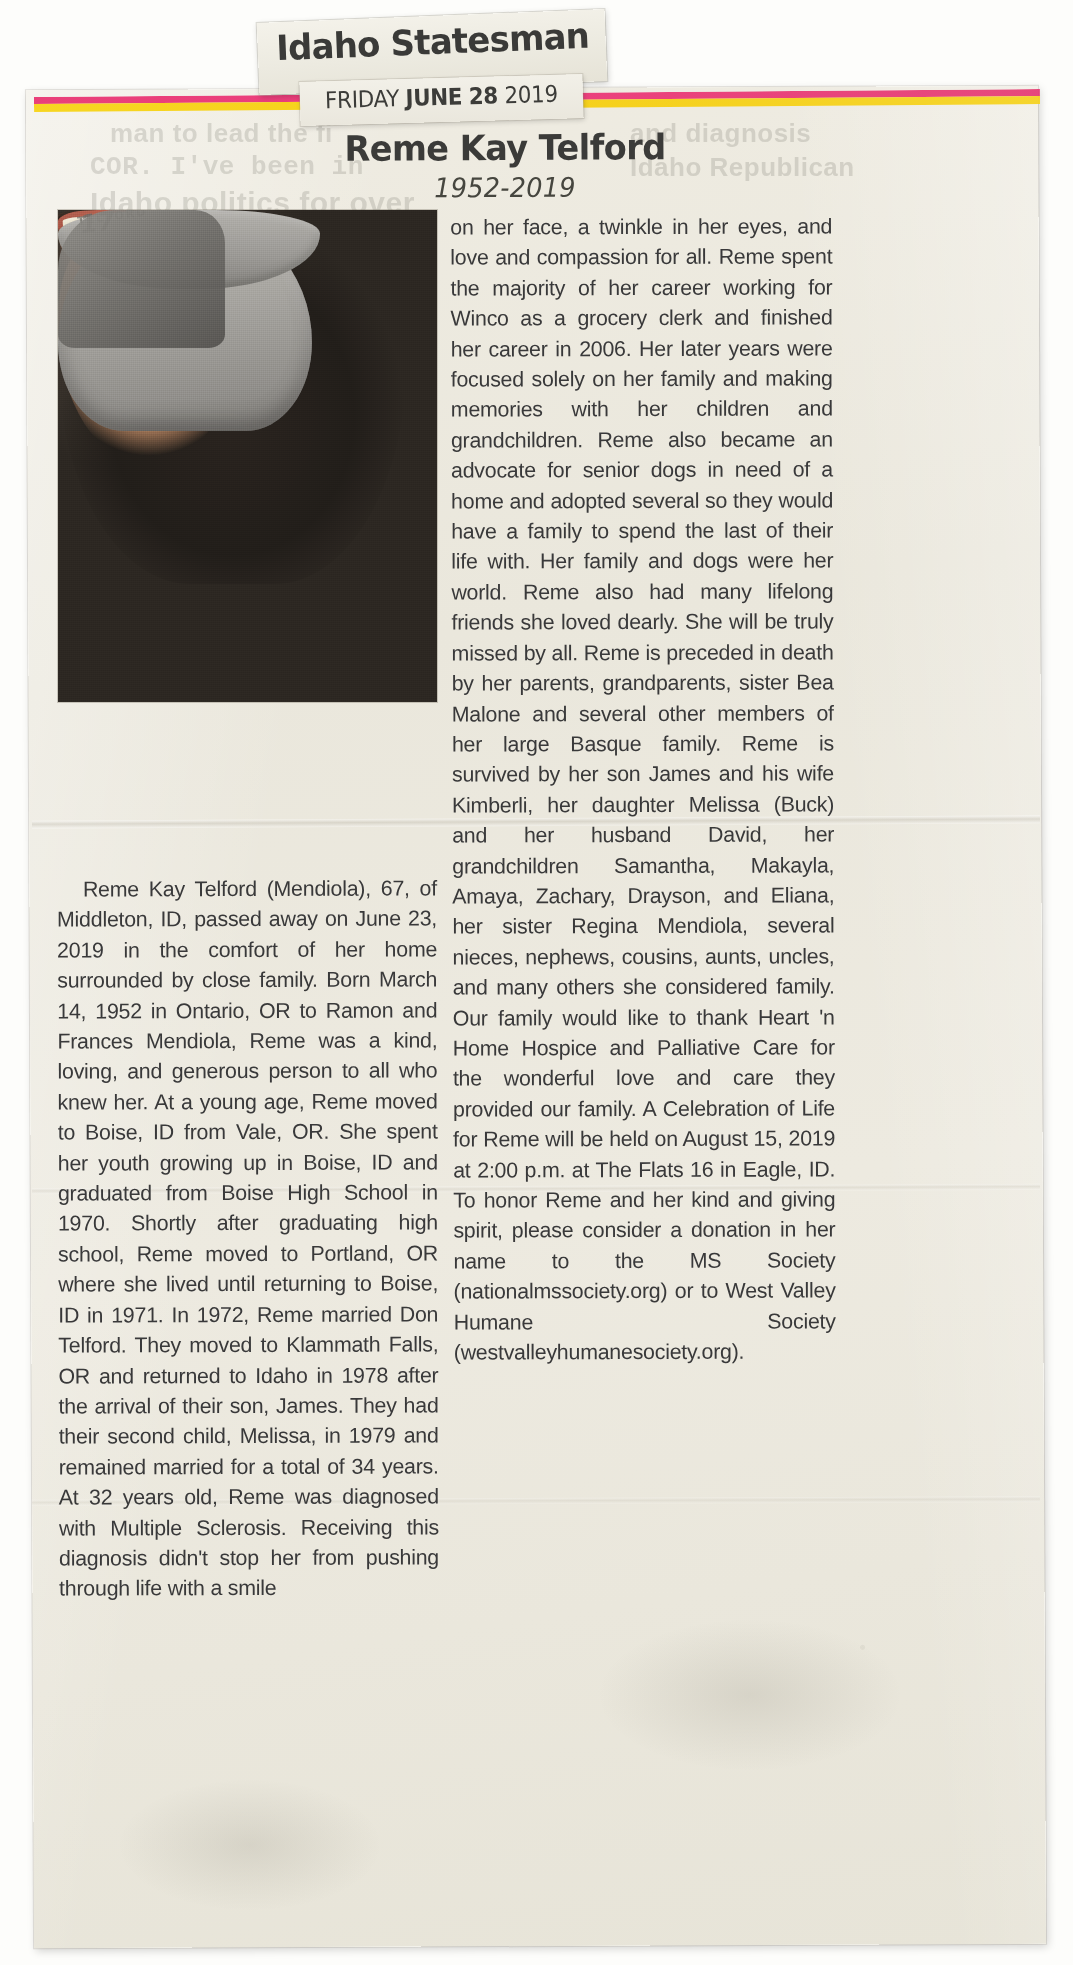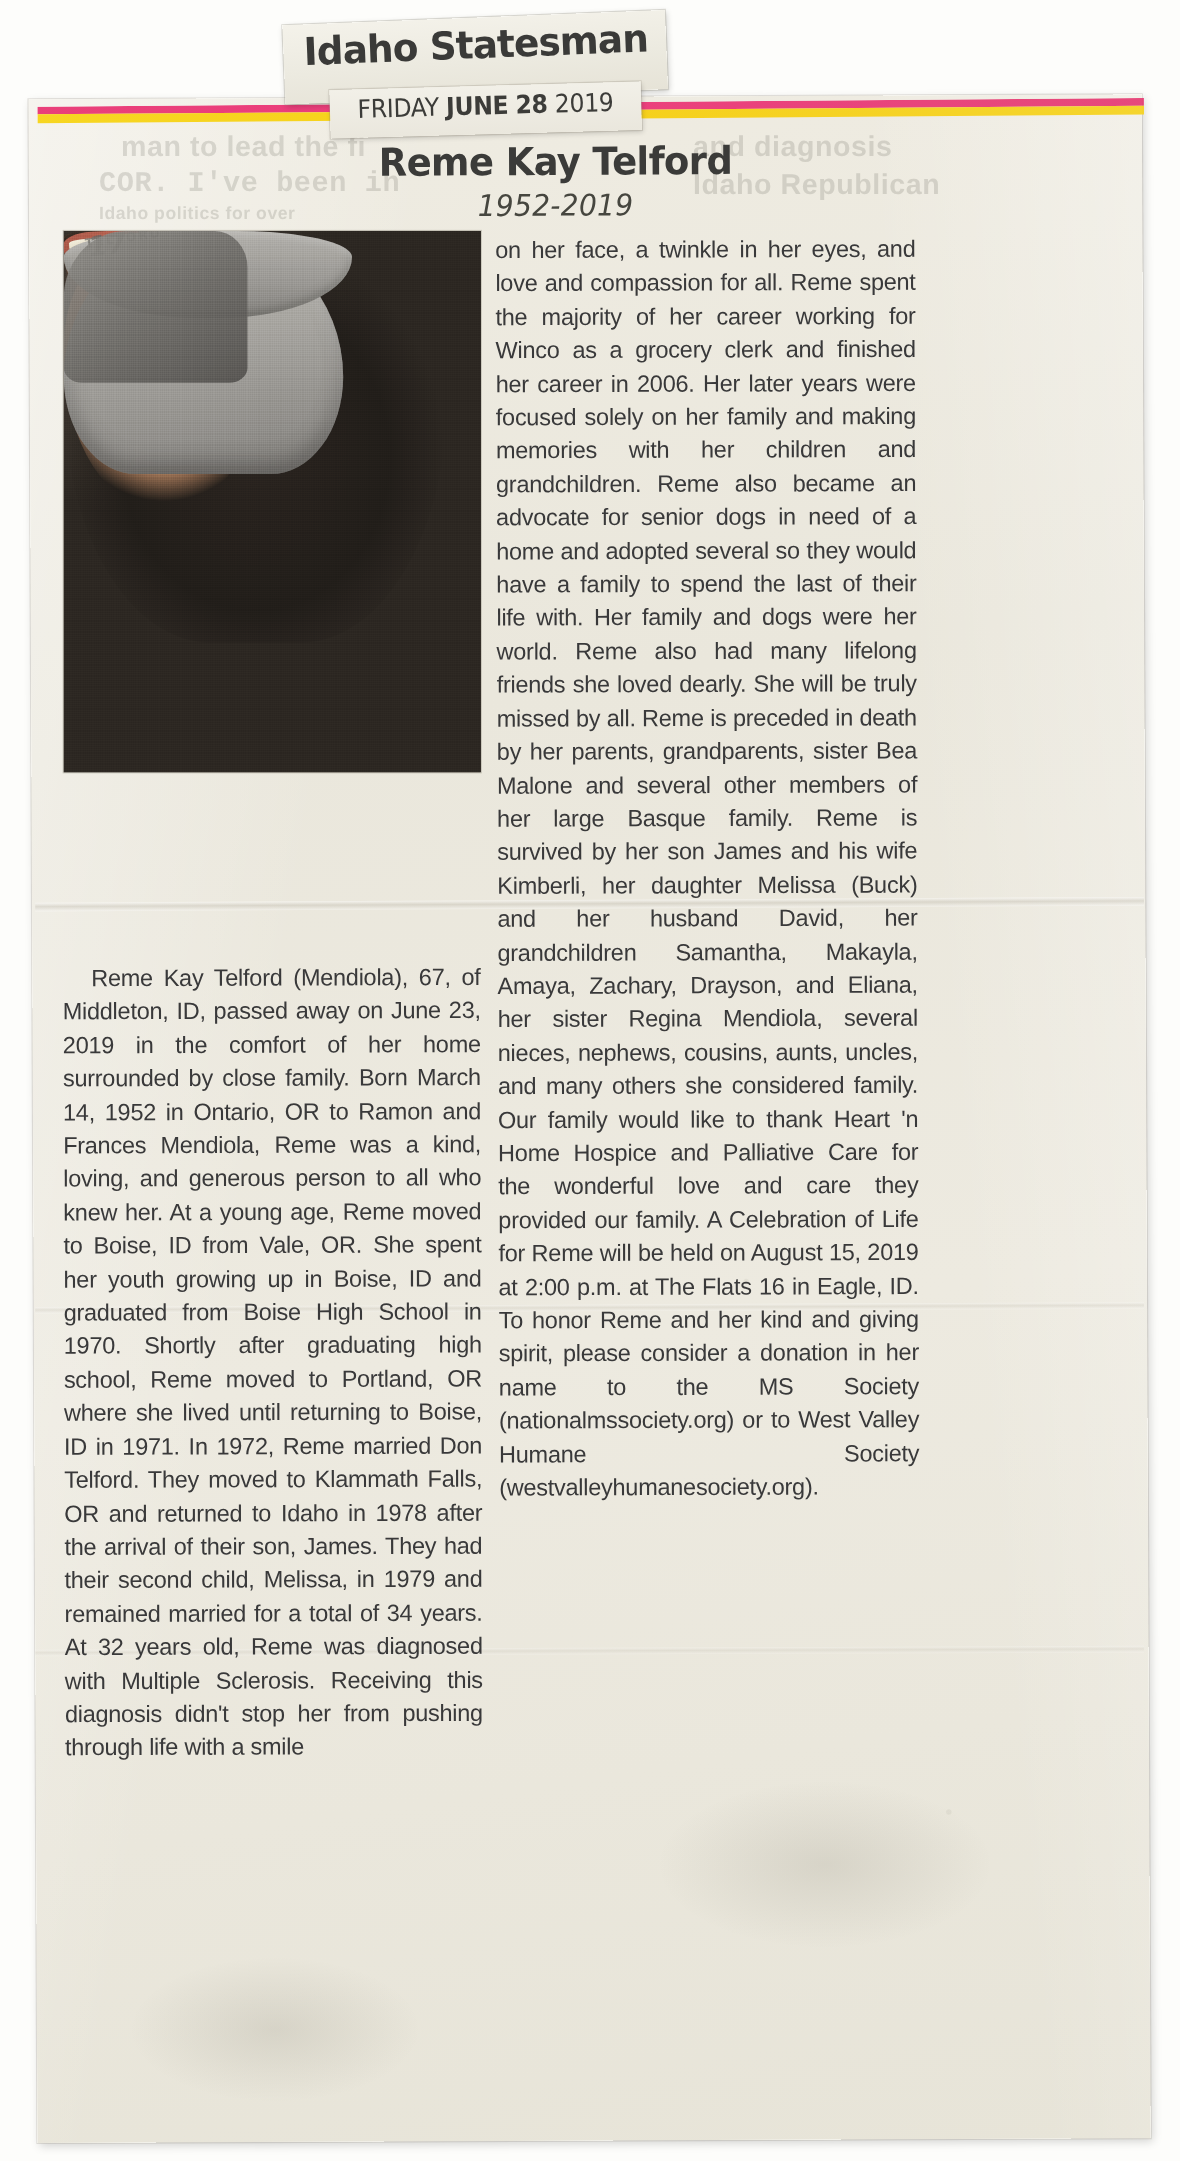--- a/index.html
+++ b/index.html
@@ -340,21 +340,21 @@
 <body>
 
 <div id="page">
 
   <div class="sheet"></div>
 
   <div class="bleed" style="left:90px;  top:118px; font-size:26px;margin-left:20px;">man to lead the fi</div>
   <div class="bleed" style="left:630px; top:118px; font-size:26px;">and diagnosis</div>
   <div class="bleed" style="left:90px;  top:152px; font-size:26px;font-family:Liberation Mono, monospace;">COR. I've been in</div>
   <div class="bleed" style="left:630px; top:152px; font-size:26px;">Idaho Republican</div>
-  <div class="bleed" style="left:90px;  top:186px; font-size:16px;text-align:right;">Idaho politics for over</div>
+  <div class="bleed" style="left:90px;  top:186px; font-size:30px;text-align:right;">Idaho politics for over</div>
 
   <div class="smudge" style="left:600px; top:1620px; width:300px; height:150px;"></div>
   <div class="smudge" style="left:120px; top:1780px; width:260px; height:130px;"></div>
 
   <div class="colorbar">
     <div class="mag"></div>
     <div class="yel"></div>
   </div>
 
   <div class="crease c1"></div>

